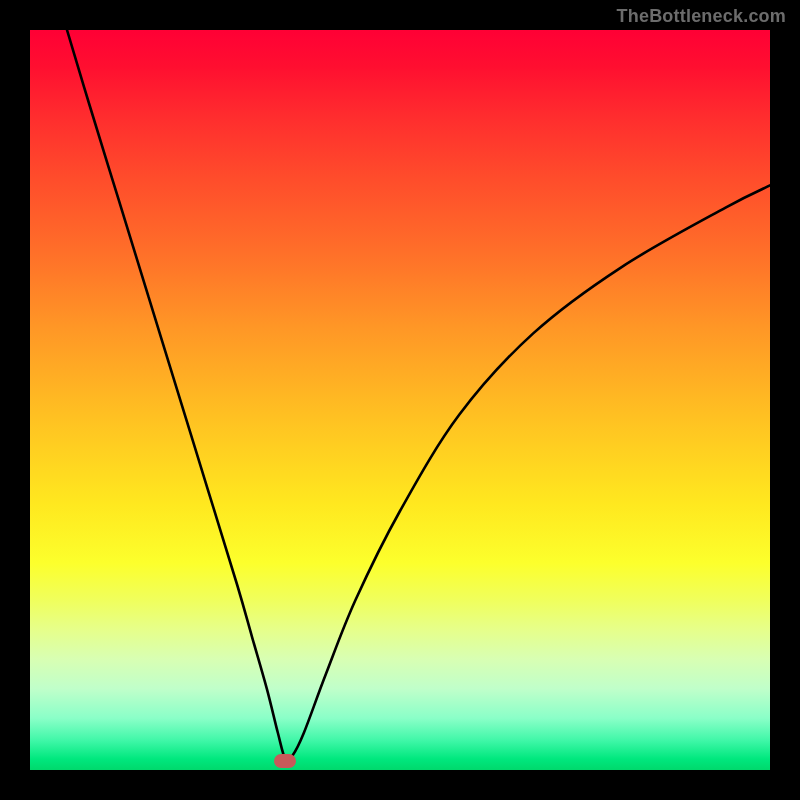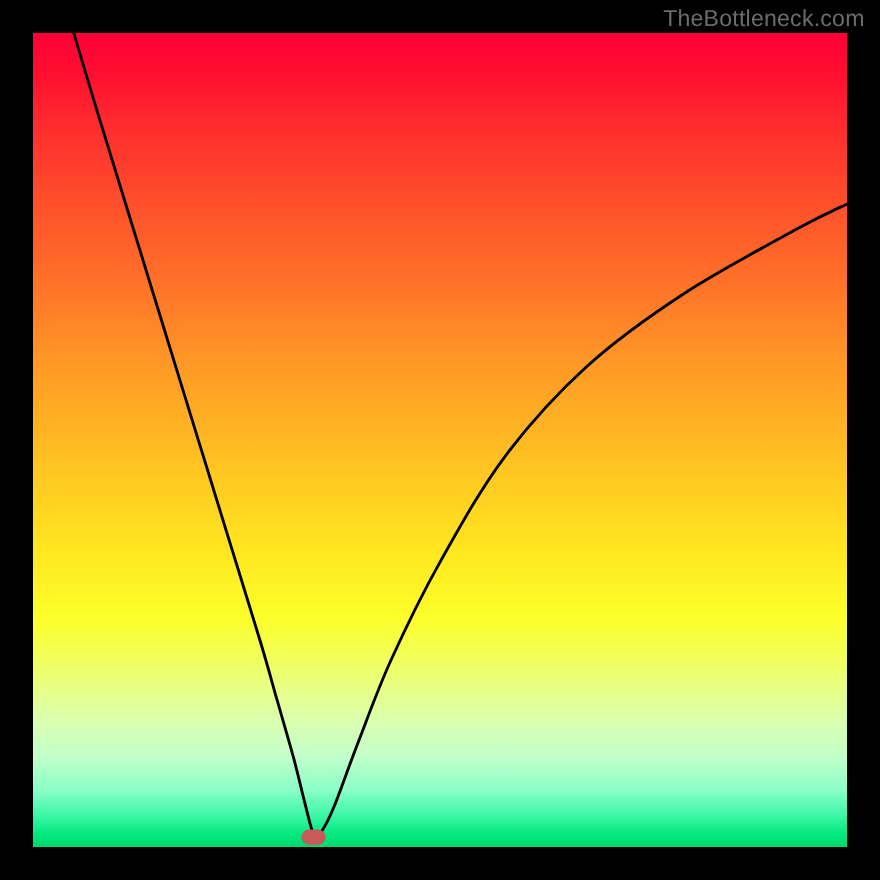--- a/index.html
+++ b/index.html
@@ -1,17 +1,17 @@
 <!DOCTYPE html>
 <html><head>
 <meta charset="utf-8">
 <style>
   * { margin: 0; padding: 0; box-sizing: border-box; }
   body { width: 800px; height: 800px; background: #000; position: relative; font-family: Arial, sans-serif; }
-  .watermark { position: absolute; top: 6px; right: 14px; color: #6c6c6c; font-size: 21px; font-weight: 400; letter-spacing: 0.2px; z-index: 10; }
+  .watermark { position: absolute; top: 6px; right: 14px; color: #6c6c6c; font-size: 18px; font-weight: 700; letter-spacing: 0.2px; z-index: 10; }
   .plot-area { position: absolute; left: 30px; top: 30px; width: 740px; height: 740px; }
   .gradient-bg { position: absolute; left: 0; top: 0; width: 100%; height: 100%; background: linear-gradient(to bottom,
     #ff0035 0%,
     #ff0f30 5%,
     #ff2e2e 12%,
     #ff4c2b 20%,
     #ff6f29 30%,
     #ff9626 40%,
     #ffc022 52%,
     #ffe81f 64%,

